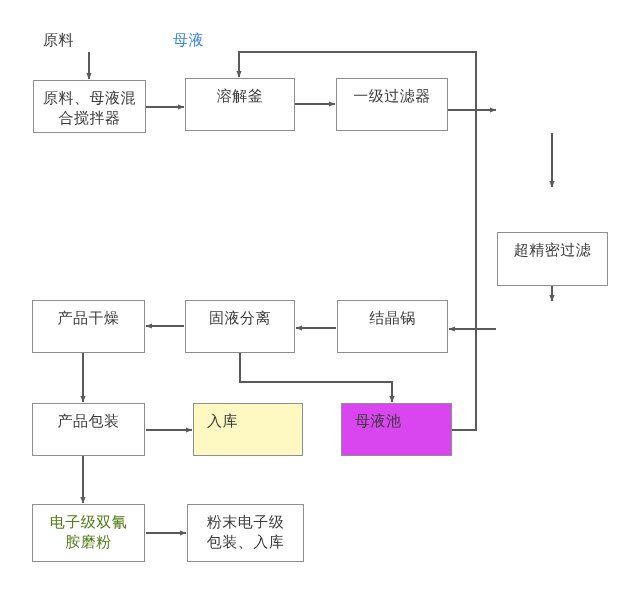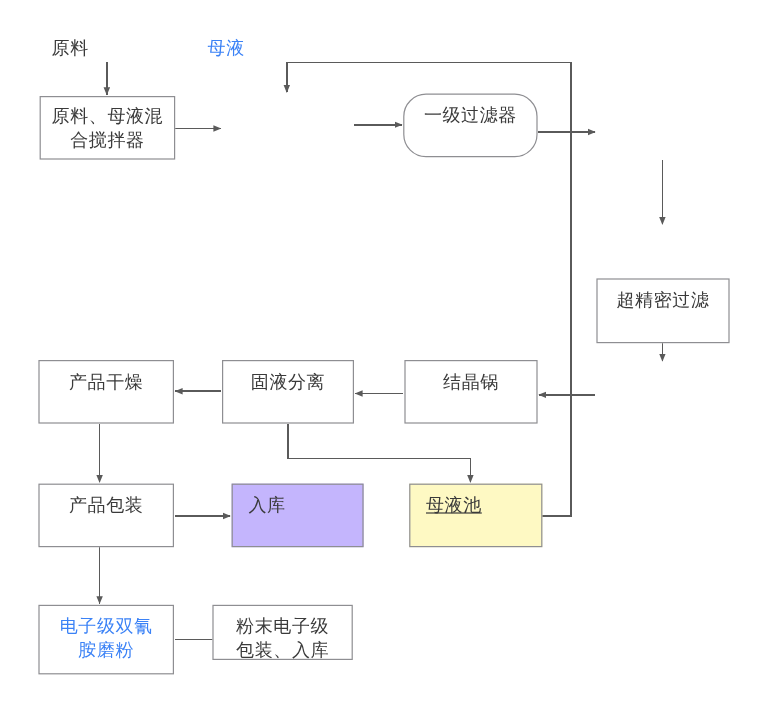--- a/index.html
+++ b/index.html
@@ -82,51 +82,54 @@
       <polyline points="496,329 449,329" fill="none" stroke="#5a5a5a" stroke-width="1.4" stroke-linejoin="miter" shape-rendering="crispEdges" marker-end="url(#arrowhead)"></polyline>
       <polyline points="336,328 296,328" fill="none" stroke="#5a5a5a" stroke-width="1.4" stroke-linejoin="miter" shape-rendering="crispEdges" marker-end="url(#arrowhead)"></polyline>
       <polyline points="184,326 146,326" fill="none" stroke="#5a5a5a" stroke-width="1.4" stroke-linejoin="miter" shape-rendering="crispEdges" marker-end="url(#arrowhead)"></polyline>
       <polyline points="83,353 83,402" fill="none" stroke="#5a5a5a" stroke-width="1.4" stroke-linejoin="miter" shape-rendering="crispEdges" marker-end="url(#arrowhead)"></polyline>
       <polyline points="146,430 192,430" fill="none" stroke="#5a5a5a" stroke-width="1.4" stroke-linejoin="miter" shape-rendering="crispEdges" marker-end="url(#arrowhead)"></polyline>
       <polyline points="83,456 83,503" fill="none" stroke="#5a5a5a" stroke-width="1.4" stroke-linejoin="miter" shape-rendering="crispEdges" marker-end="url(#arrowhead)"></polyline>
       <polyline points="146,533 186,533" fill="none" stroke="#5a5a5a" stroke-width="1.4" stroke-linejoin="miter" shape-rendering="crispEdges" marker-end="url(#arrowhead)"></polyline>
       <polyline points="240,353 240,382 392,382 392,402" fill="none" stroke="#5a5a5a" stroke-width="1.4" stroke-linejoin="miter" shape-rendering="crispEdges" marker-end="url(#arrowhead)"></polyline>
       <polyline points="452,430 476,430 476,52 239,52 239,77" fill="none" stroke="#5a5a5a" stroke-width="1.4" stroke-linejoin="miter" shape-rendering="crispEdges" marker-end="url(#arrowhead)"></polyline>
     </svg>
-<div class="node" style="left: 33px; top: 80px; width: 113px; height: 53px; border-color: rgb(142, 142, 146); background: rgb(255, 255, 255); color: rgb(58, 58, 58); font-family: Liberation Serif, serif;">
+<div class="node" style="left: 33px; top: 80px; width: 113px; height: 53px; border-color: rgb(142, 142, 146); background: rgb(255, 255, 255); color: rgb(58, 58, 58);">
       <span class="node-label">原料、母液混
 合搅拌器</span>
     </div>
-    <div class="node" style="left: 336px; top: 78px; width: 112px; height: 53px; border-color: rgb(142, 142, 146); background: rgb(255, 255, 255); color: rgb(58, 58, 58); border-radius: 19px;">
+    <div class="node" style="left: 185px; top: 78px; width: 110px; height: 53px; border-color: rgb(142, 142, 146); background: rgb(255, 255, 255); color: rgb(58, 58, 58);">
+      <span class="node-label">溶解釜</span>
+    </div>
+    <div class="node" style="left: 336px; top: 78px; width: 112px; height: 53px; border-color: rgb(142, 142, 146); background: rgb(255, 255, 255); color: rgb(58, 58, 58);">
       <span class="node-label">一级过滤器</span>
     </div>
     <div class="node" style="left: 497px; top: 188px; width: 111px; height: 54px; border-color: rgb(142, 142, 146); background: rgb(255, 255, 255); color: rgb(58, 58, 58); margin-top: 44px;">
       <span class="node-label">超精密过滤</span>
     </div>
     <div class="node" style="left: 337px; top: 300px; width: 111px; height: 53px; border-color: rgb(142, 142, 146); background: rgb(255, 255, 255); color: rgb(58, 58, 58);">
       <span class="node-label">结晶锅</span>
     </div>
     <div class="node" style="left: 185px; top: 300px; width: 110px; height: 53px; border-color: rgb(142, 142, 146); background: rgb(255, 255, 255); color: rgb(58, 58, 58);">
       <span class="node-label">固液分离</span>
     </div>
     <div class="node" style="left: 32px; top: 300px; width: 113px; height: 53px; border-color: rgb(142, 142, 146); background: rgb(255, 255, 255); color: rgb(58, 58, 58);">
       <span class="node-label">产品干燥</span>
     </div>
     <div class="node" style="left: 32px; top: 403px; width: 113px; height: 53px; border-color: rgb(142, 142, 146); background: rgb(255, 255, 255); color: rgb(58, 58, 58);">
       <span class="node-label">产品包装</span>
     </div>
-    <div class="node align-left" style="left: 193px; top: 403px; width: 110px; height: 53px; border-color: rgb(142, 142, 146); background: #c4b5fd; color: rgb(58, 58, 58);">
+    <div class="node align-left" style="left: 193px; top: 403px; width: 110px; height: 53px; border-color: rgb(142, 142, 146); background: #fef9c3; color: rgb(58, 58, 58);">
       <span class="node-label">入库</span>
     </div>
-    <div class="node align-left" style="left: 341px; top: 403px; width: 111px; height: 53px; border-color: rgb(142, 142, 146); background: #fef9c3; color: rgb(58, 58, 58); text-decoration: underline;">
+    <div class="node align-left" style="left: 341px; top: 403px; width: 111px; height: 53px; border-color: rgb(142, 142, 146); background: #d946ef; color: rgb(58, 58, 58);">
       <span class="node-label">母液池</span>
     </div>
-    <div class="node" style="left: 32px; top: 504px; width: 113px; height: 58px; border-color: rgb(142, 142, 146); background: rgb(255, 255, 255); color: #3b82f6;">
+    <div class="node" style="left: 32px; top: 504px; width: 113px; height: 58px; border-color: rgb(142, 142, 146); background: rgb(255, 255, 255); color: #4d7c0f;">
       <span class="node-label">电子级双氰
 胺磨粉</span>
     </div>
-    <div class="node" style="left: 177px; top: 504px; width: 117px; height: 46px; border-color: rgb(142, 142, 146); background: rgb(255, 255, 255); color: rgb(58, 58, 58);">
+    <div class="node" style="left: 187px; top: 504px; width: 117px; height: 58px; border-color: rgb(142, 142, 146); background: rgb(255, 255, 255); color: rgb(58, 58, 58);">
       <span class="node-label">粉末电子级
 包装、入库</span>
     </div>
     <div class="free-label" style="left: 43px; top: 31px; color: rgb(58, 58, 58);">原料</div>
     <div class="free-label" style="left: 173px; top: 31px; color: #3b82f6;">母液</div>
   </div>
 
 </body></html>

